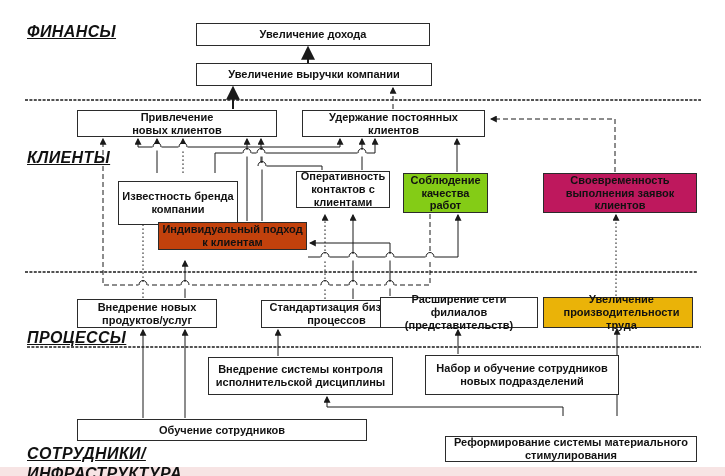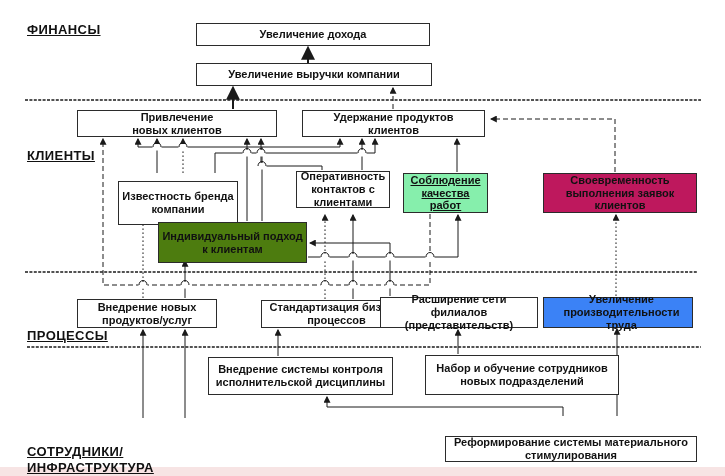--- a/index.html
+++ b/index.html
@@ -4,22 +4,22 @@
 <style>
   html,body{margin:0;padding:0;background:#fff;}
   .stage{position:relative;width:725px;height:476px;background:#ffffff;overflow:hidden;
          font-family:"Liberation Sans", sans-serif;}
   #edges-layer{position:absolute;left:0;top:0;width:725px;height:476px;z-index:1;}
   #nodes-layer,#labels-layer{position:absolute;left:0;top:0;width:725px;height:476px;z-index:2;pointer-events:none;}
   .node{position:absolute;border:1px solid #2b2b2b;background:#fff;display:flex;
         align-items:center;justify-content:center;text-align:center;font-weight:bold;
         font-size:11px;line-height:1.18;color:#111;white-space:pre-line;
         padding:1px 3px;box-sizing:border-box;}
-  .sec{position:absolute;font-weight:bold;font-size:13px;color:#111;
-       text-decoration:underline;letter-spacing:.4px;white-space:pre-line;line-height:1.25;}
+  .sec{position:absolute;font-weight:bold;font-size:16px;color:#111;
+       text-decoration:underline;letter-spacing:.4px;white-space:pre-line;line-height:1.25;font-style:italic;}
   .bottom-strip{position:absolute;left:0;bottom:0;width:725px;height:9px;z-index:0;}
 </style>
 </head>
 <body>
 
 <div class="stage">
   <div class="bottom-strip" style="background: rgb(247, 228, 228);"></div>
   <svg id="edges-layer" viewBox="0 0 725 476" xmlns="http://www.w3.org/2000/svg">
     <defs>
       <marker id="arr" viewBox="0 0 6 6" markerWidth="7" markerHeight="7" refX="5" refY="3" orient="auto">
@@ -91,48 +91,49 @@
         <path d="M 386 257 A 4 4.5 0 0 1 394 257" fill="none" stroke="#1a1a1a" stroke-width="1"></path>
         <rect x="425.5" y="254" width="9" height="6.5" fill="#ffffff"></rect>
         <path d="M 426 257 A 4 4.5 0 0 1 434 257" fill="none" stroke="#1a1a1a" stroke-width="1"></path>
       </g>
   </svg>
   <div id="nodes-layer">
       <div class="node" style="left: 196px; top: 23px; width: 234px; height: 23px; border-color: rgb(43, 43, 43); background: rgb(255, 255, 255); color: rgb(17, 17, 17);">Увеличение дохода</div>
       <div class="node" style="left: 196px; top: 63px; width: 236px; height: 23px; border-color: rgb(43, 43, 43); background: rgb(255, 255, 255); color: rgb(17, 17, 17); text-align: right;">Увеличение выручки компании</div>
       <div class="node" style="left: 77px; top: 110px; width: 200px; height: 27px; border-color: rgb(43, 43, 43); background: rgb(255, 255, 255); color: rgb(17, 17, 17);">Привлечение
 новых клиентов</div>
-      <div class="node" style="left: 302px; top: 110px; width: 183px; height: 27px; border-color: rgb(43, 43, 43); background: rgb(255, 255, 255); color: rgb(17, 17, 17);">Удержание продуктов
+      <div class="node" style="left: 302px; top: 110px; width: 183px; height: 27px; border-color: rgb(43, 43, 43); background: rgb(255, 255, 255); color: rgb(17, 17, 17);">Удержание постоянных
 клиентов</div>
       <div class="node" style="left: 118px; top: 181px; width: 120px; height: 44px; border-color: rgb(43, 43, 43); background: rgb(255, 255, 255); color: rgb(17, 17, 17);">Известность бренда
 компании</div>
       <div class="node" style="left: 296px; top: 171px; width: 94px; height: 37px; border-color: rgb(43, 43, 43); background: rgb(255, 255, 255); color: rgb(17, 17, 17);">Оперативность
 контактов с
 клиентами</div>
-      <div class="node" style="left: 403px; top: 173px; width: 85px; height: 40px; border-color: rgb(43, 43, 43); background: #86efac; color: rgb(17, 17, 17); text-decoration: underline;">Соблюдение
+      <div class="node" style="left: 403px; top: 173px; width: 85px; height: 40px; border-color: rgb(43, 43, 43); background: #84cc16; color: rgb(17, 17, 17);">Соблюдение
 качества работ</div>
       <div class="node" style="left: 543px; top: 173px; width: 154px; height: 40px; border-color: rgb(43, 43, 43); background: #be185d; color: rgb(17, 17, 17);">Своевременность
 выполнения заявок
 клиентов</div>
-      <div class="node" style="left: 158px; top: 222px; width: 149px; height: 41px; border-color: rgb(43, 43, 43); background: #4d7c0f; color: rgb(17, 17, 17);">Индивидуальный подход
+      <div class="node" style="left: 158px; top: 222px; width: 149px; height: 28px; border-color: rgb(43, 43, 43); background: #c2410c; color: rgb(17, 17, 17);">Индивидуальный подход
 к клиентам</div>
       <div class="node" style="left: 77px; top: 299px; width: 140px; height: 29px; border-color: rgb(43, 43, 43); background: rgb(255, 255, 255); color: rgb(17, 17, 17);">Внедрение новых
 продуктов/услуг</div>
       <div class="node" style="left: 222px; top: 300px; width: 151px; height: 28px; border-color: rgb(43, 43, 43); background: rgb(255, 255, 255); color: rgb(17, 17, 17); margin-left: 39px;">Стандартизация бизнес-
 процессов</div>
       <div class="node" style="left: 380px; top: 297px; width: 158px; height: 31px; border-color: rgb(43, 43, 43); background: rgb(255, 255, 255); color: rgb(17, 17, 17);">Расширение сети
 филиалов
 (представительств)</div>
-      <div class="node" style="left: 543px; top: 297px; width: 150px; height: 31px; border-color: rgb(43, 43, 43); background: #3b82f6; color: rgb(17, 17, 17); padding-left: 10px;">Увеличение
+      <div class="node" style="left: 543px; top: 297px; width: 150px; height: 31px; border-color: rgb(43, 43, 43); background: #eab308; color: rgb(17, 17, 17); padding-left: 10px;">Увеличение
 производительности
 труда</div>
       <div class="node" style="left: 208px; top: 357px; width: 185px; height: 38px; border-color: rgb(43, 43, 43); background: rgb(255, 255, 255); color: rgb(17, 17, 17);">Внедрение системы контроля
 исполнительской дисциплины</div>
       <div class="node" style="left: 403px; top: 355px; width: 194px; height: 40px; border-color: rgb(43, 43, 43); background: rgb(255, 255, 255); color: rgb(17, 17, 17); margin-left: 22px;">Набор и обучение сотрудников
 новых подразделений</div>
+      <div class="node" style="left: 77px; top: 419px; width: 290px; height: 22px; border-color: rgb(43, 43, 43); background: rgb(255, 255, 255); color: rgb(17, 17, 17);">Обучение сотрудников</div>
       <div class="node" style="left: 445px; top: 417px; width: 252px; height: 26px; border-color: rgb(43, 43, 43); background: rgb(255, 255, 255); color: rgb(17, 17, 17); margin-top: 19px;">Реформирование системы материального
 стимулирования</div>
     </div>
   <div id="labels-layer">
       <div class="sec" style="left: 27px; top: 22px; color: rgb(17, 17, 17);">ФИНАНСЫ</div>
       <div class="sec" style="left: 27px; top: 148px; color: rgb(17, 17, 17);">КЛИЕНТЫ</div>
       <div class="sec" style="left: 27px; top: 328px; color: rgb(17, 17, 17);">ПРОЦЕССЫ</div>
       <div class="sec" style="left: 27px; top: 444px; color: rgb(17, 17, 17);">СОТРУДНИКИ/
 ИНФРАСТРУКТУРА</div>
     </div>

